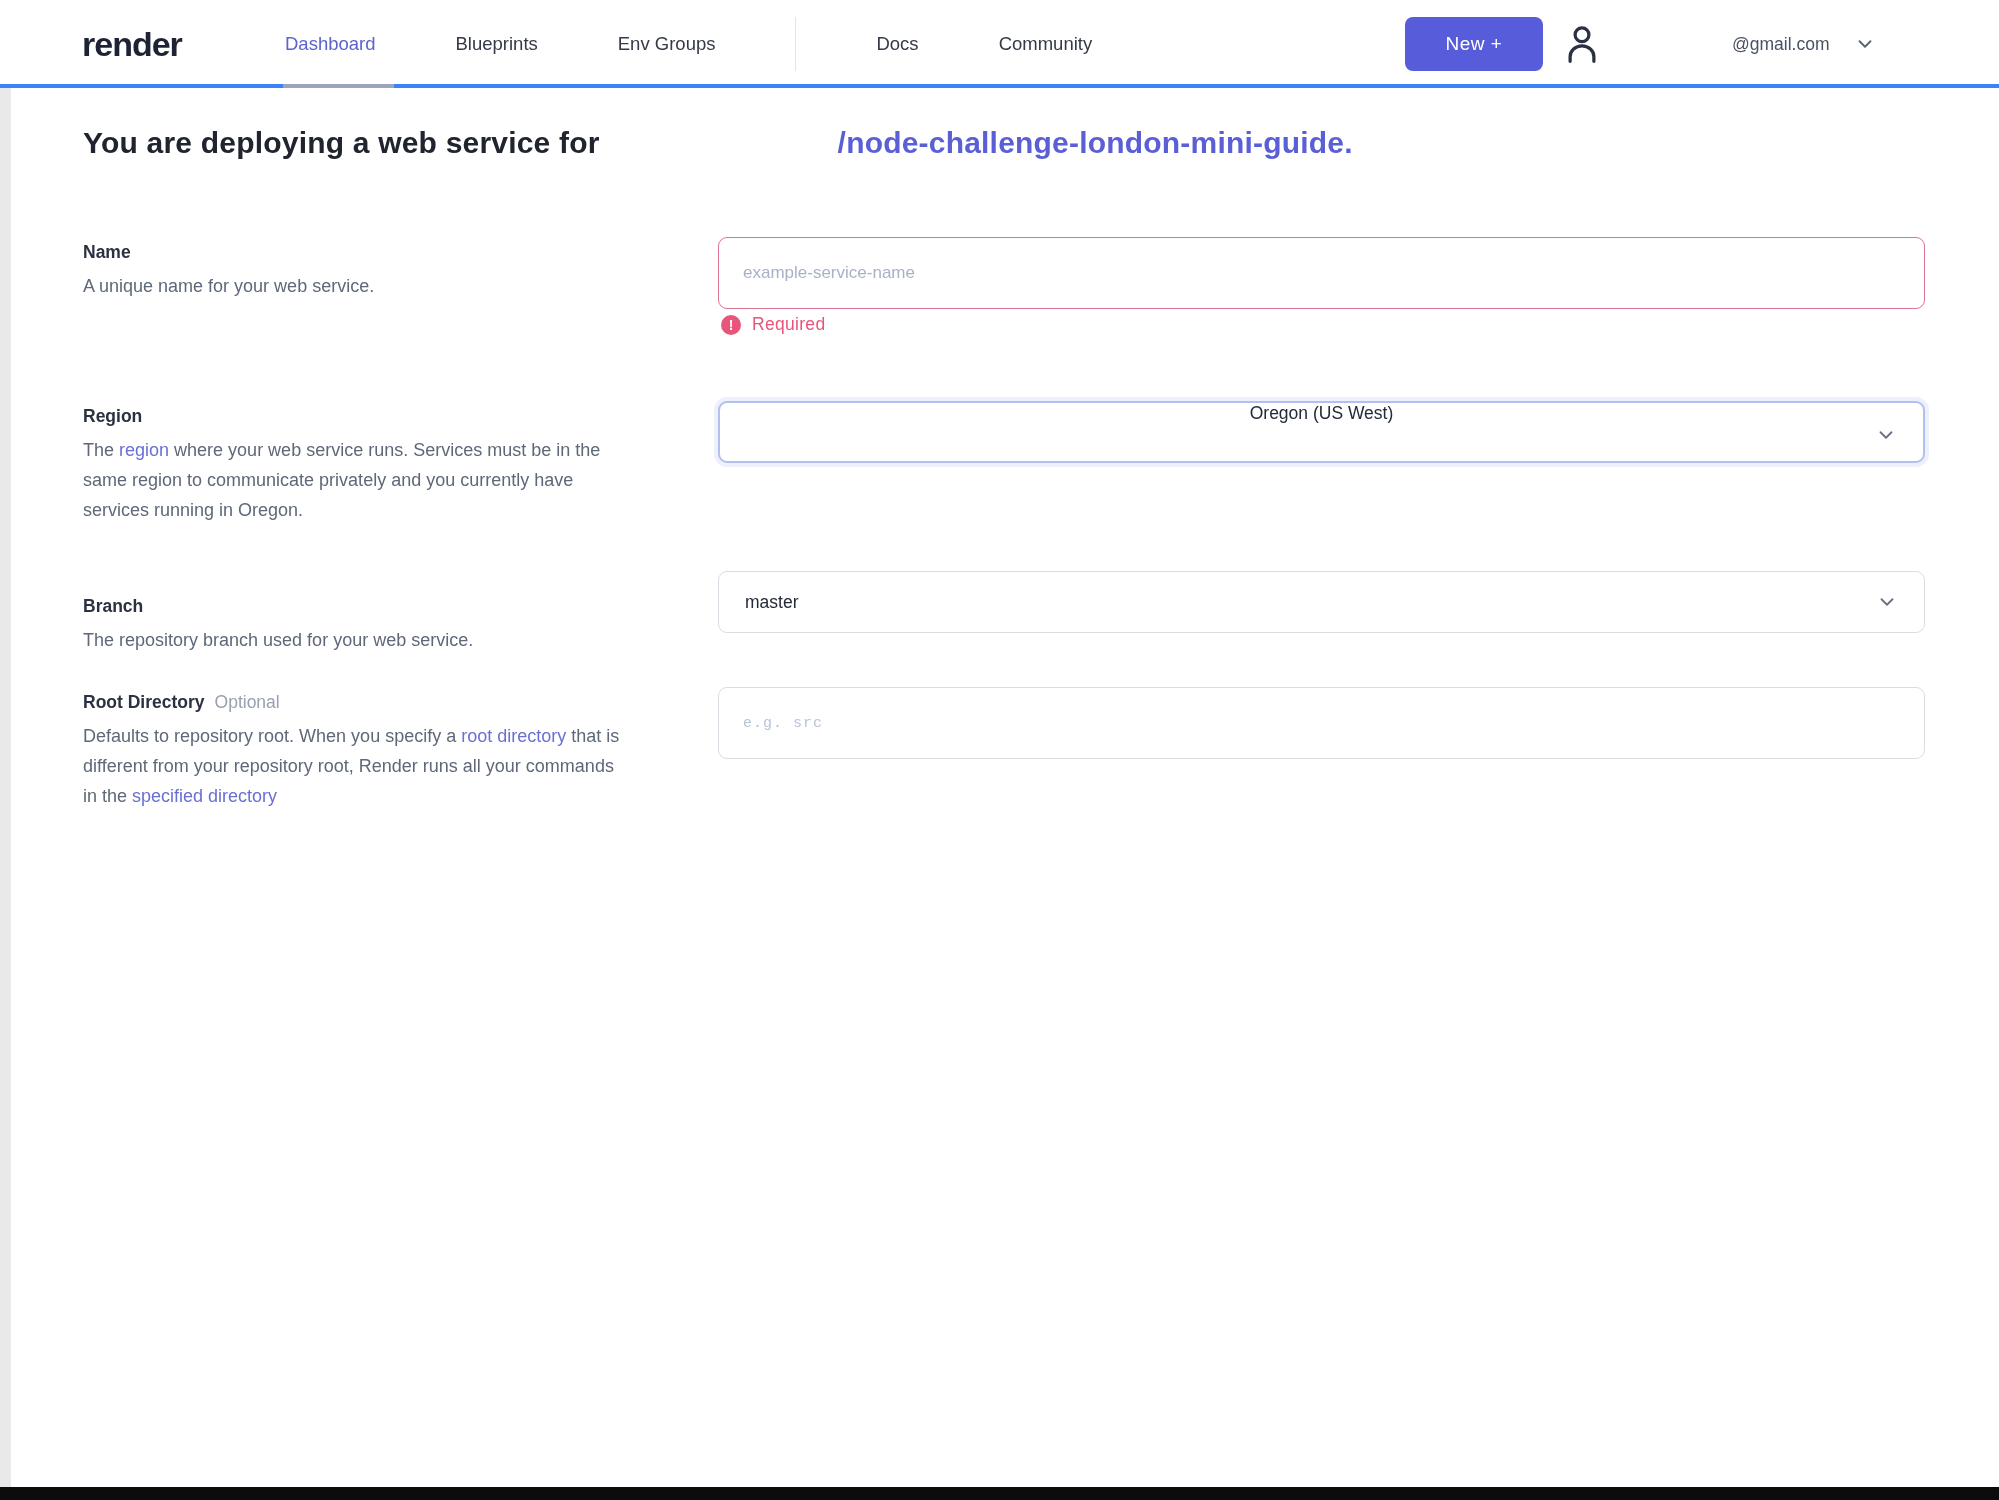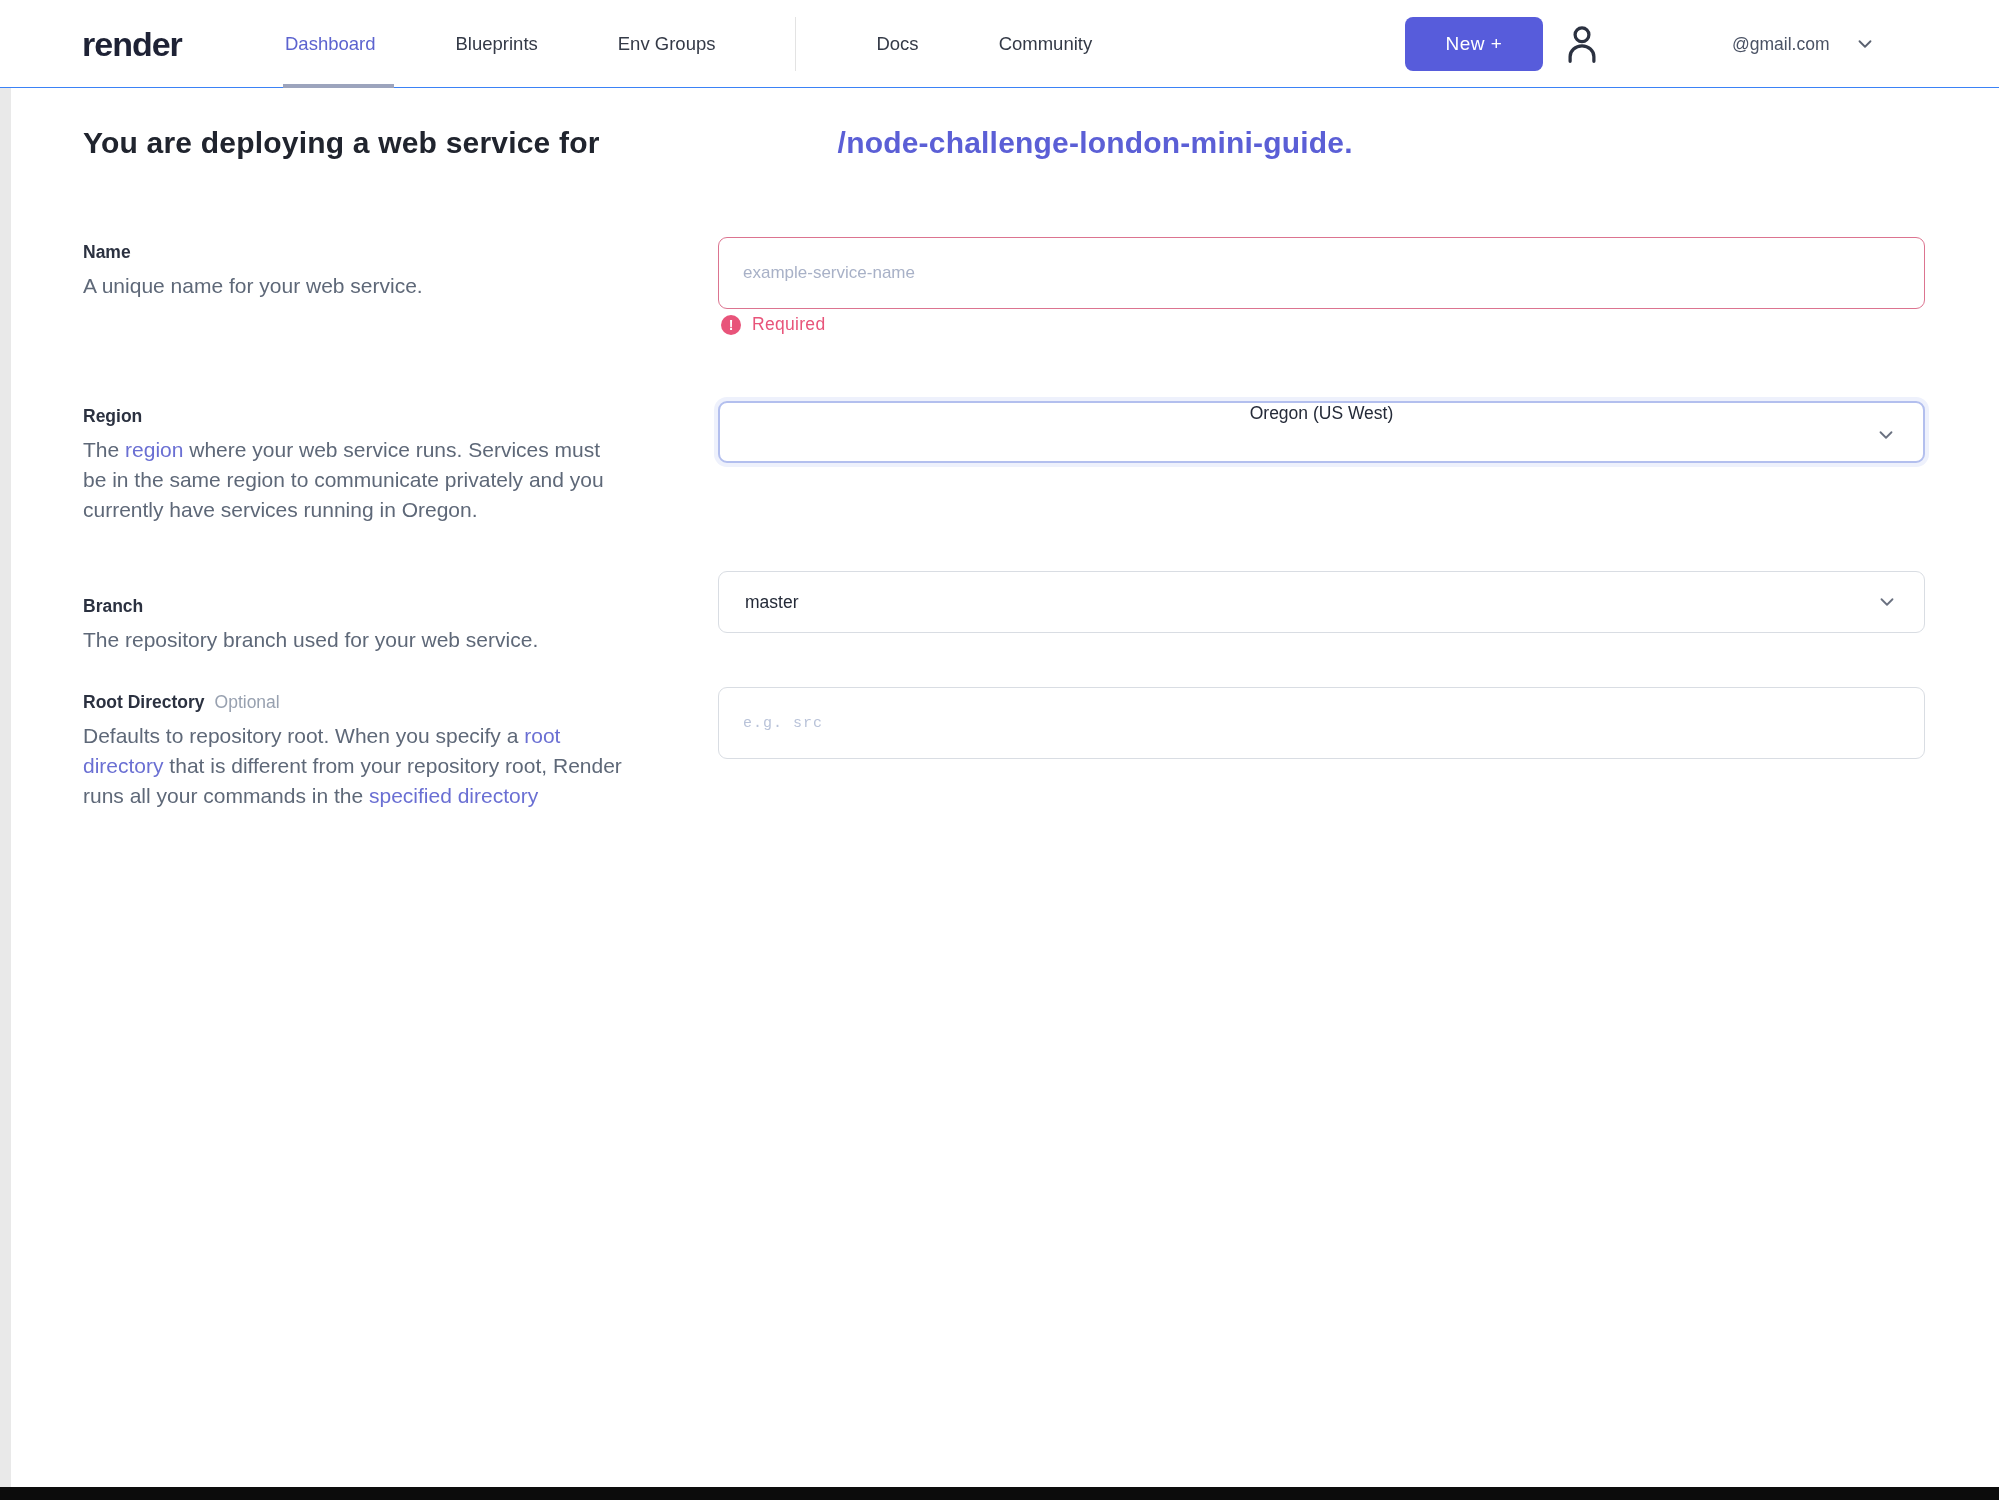--- a/index.html
+++ b/index.html
@@ -2,21 +2,21 @@
 <html><head>
 <meta charset="utf-8">
 <style>
   * { margin:0; padding:0; box-sizing:border-box; }
   html,body { background:#ffffff; }
   body { font-family:"Liberation Sans","DejaVu Sans",sans-serif; }
   .page { position:relative; width:1999px; height:1500px; background:#fff; overflow:hidden; }
 
   
   .header { position:absolute; top:0; left:0; width:1999px; height:88px; background:#fff;
-            border-bottom:1px solid #3b82f6; z-index:5; }
+            border-bottom:4px solid #3b82f6; z-index:5; }
   .logo { position:absolute; left:82px; top:0; height:88px; display:flex; align-items:center;
           font-size:34px; font-weight:700; letter-spacing:-1px; color:#1e2235; cursor:pointer; }
   .nav { position:absolute; left:285px; top:0; height:88px; display:flex; align-items:center; gap:80px; }
   .nav-item { position:relative; height:88px; display:flex; align-items:center;
               font-size:18.5px; color:#343a47; cursor:pointer; white-space:nowrap; }
   .nav-item.active { color:#5c63cf; }
   .nav-item.active::after { content:""; position:absolute; left:-2px; right:-18px; bottom:0;
               height:4px; background:#9ca4bd; }
   .nav-divider { width:1px; height:54px; background:#e3e3e3; }
 
@@ -32,21 +32,21 @@
   
   .title { position:absolute; left:83px; top:126px; font-size:30px; font-weight:700;
            color:#20242e; letter-spacing:0.2px; white-space:nowrap; }
   .title .gap { display:inline-block; width:238px; }
   .repo-link { color:#5b5fd6; text-decoration:none; cursor:pointer; }
 
   
   .left-col { position:absolute; left:83px; width:545px; }
   .field-label { font-size:17.5px; font-weight:700; color:#2b3140; }
   .optional { font-weight:400; color:#98a1b0; margin-left:10px; }
-  .field-desc { margin-top:8px; font-size:21px; line-height:30px; color:#5e6878; }
+  .field-desc { margin-top:8px; font-size:18px; line-height:30px; color:#5e6878; }
   .inline-link { color:#6a6fd3; cursor:pointer; }
 
   .text-input { position:absolute; left:718px; width:1207px; height:72px;
                 border:1.5px solid #d9dde3; border-radius:9px; padding:0 24px;
                 font-size:17px; font-family:inherit; color:#14532d; background:#fff; outline:none; }
   .text-input.error { border-color:#dc7490; }
   .text-input::placeholder { color:#a8b1c7; opacity:1; }
   .mono-input { font-family:"Liberation Mono","DejaVu Sans Mono",monospace; font-size:15px; }
   .mono-input::placeholder { color:#b9c3d9; letter-spacing:1px; }
 

